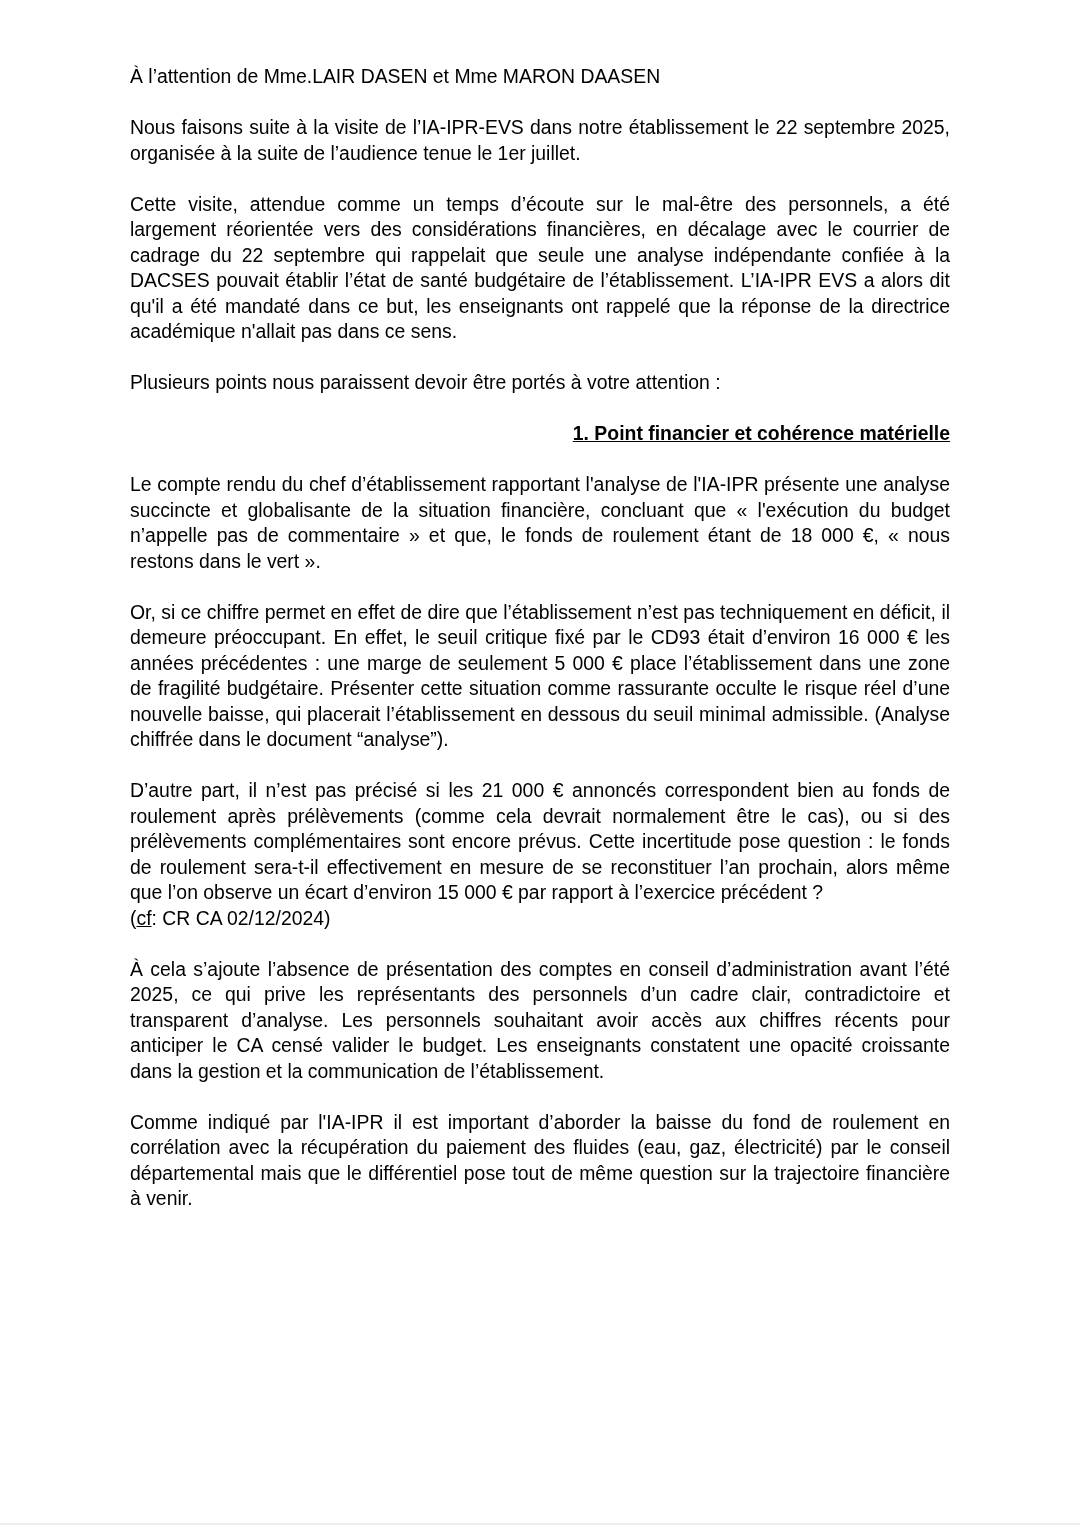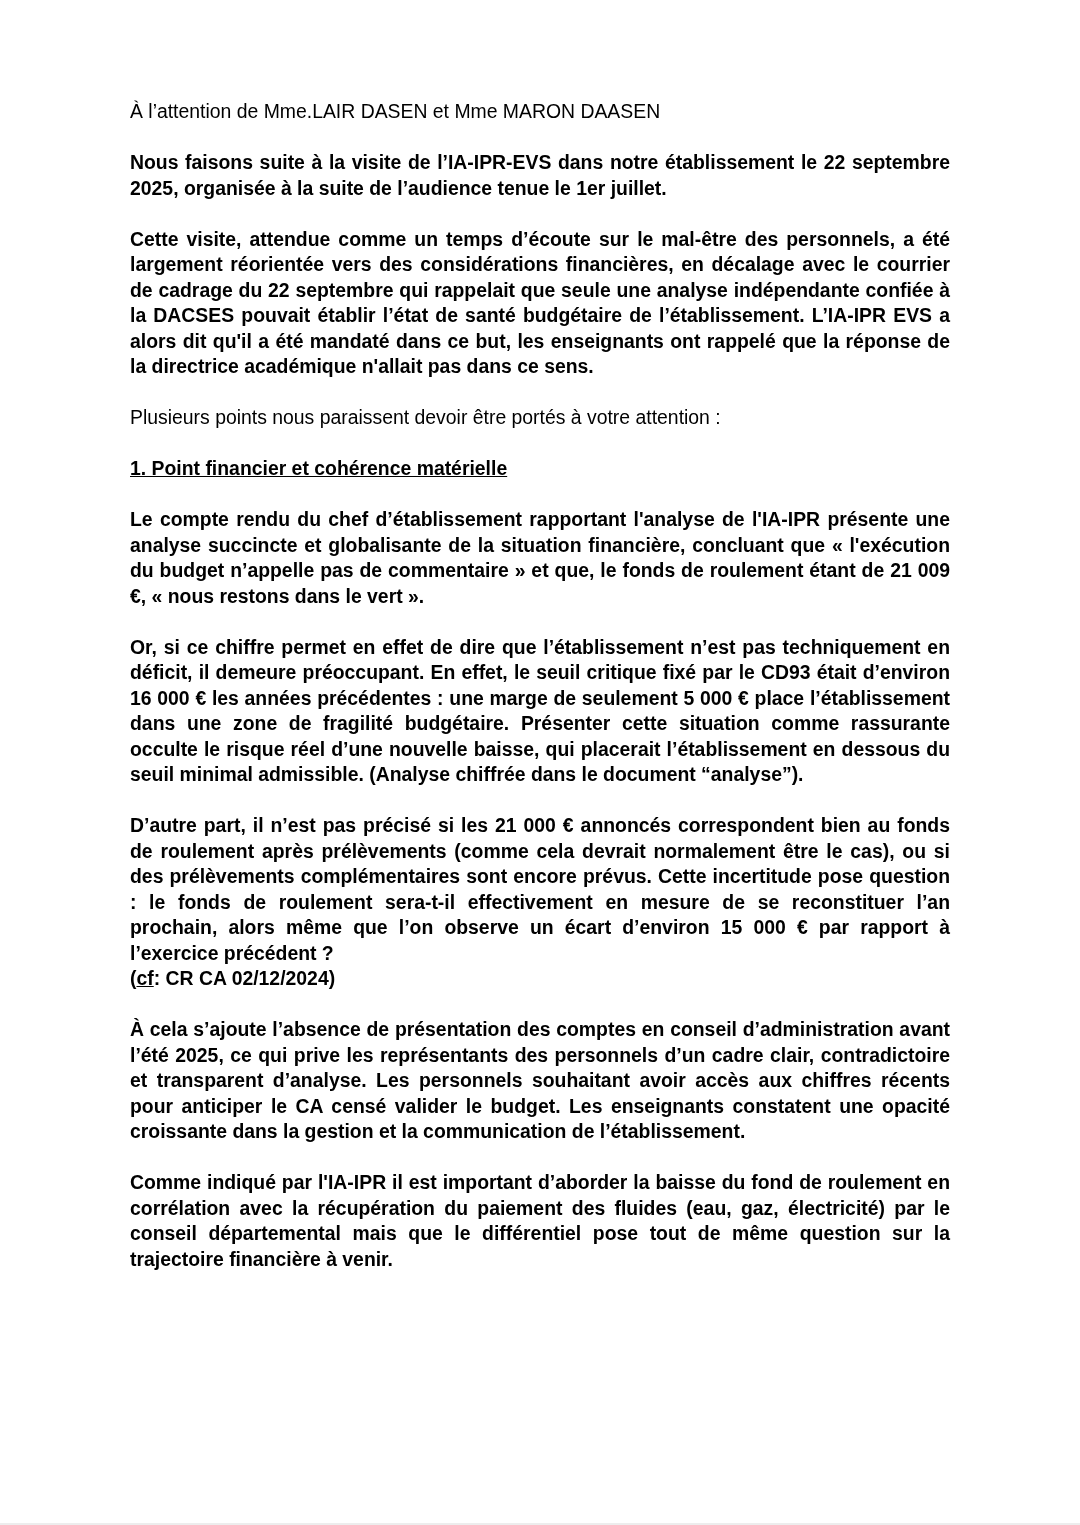--- a/index.html
+++ b/index.html
@@ -2,55 +2,56 @@
 <html lang="fr"><head>
 <meta charset="utf-8">
 <style>
   * { margin: 0; padding: 0; box-sizing: border-box; }
   html, body { background: #ffffff; }
   .page {
     position: relative;
     width: 1080px;
     height: 1525px;
     background: #ffffff;
-    padding: 99px 130px 0 130px;
+    padding: 64px 130px 0 130px;
     font-family: "Liberation Sans", "DejaVu Sans", sans-serif;
     font-size: 19.4px;
     line-height: 25.5px;
     color: #000000;
     border-bottom: 2px solid #ededed;
     overflow: hidden;
   }
   .block { margin-bottom: 25.5px; }
-  .para { text-align: justify; font-weight: bold; }
+  .para { text-align: justify; }
   .heading {
     font-weight: bold;
     text-decoration: underline;
     font-size: 19.4px;
     line-height: 25.5px;
+    text-align: right;
   }
   .u { text-decoration: underline; }
 </style>
 </head>
 <body>
 
 <div class="page">
 
   <p class="block">À l’attention de Mme.LAIR DASEN et Mme MARON DAASEN</p>
 
 
   <p class="block para">Nous faisons suite à la visite de l’IA-IPR-EVS dans notre établissement le 22 septembre 2025, organisée à la suite de l’audience tenue le 1er juillet.</p>
 
   <p class="block para">Cette visite, attendue comme un temps d’écoute sur le mal-être des personnels, a été largement réorientée vers des considérations financières, en décalage avec le courrier de cadrage du 22 septembre qui rappelait que seule une analyse indépendante confiée à la DACSES pouvait établir l’état de santé budgétaire de l’établissement. L’IA-IPR EVS a alors dit qu'il a été mandaté dans ce but, les enseignants ont rappelé que la réponse de la directrice académique n'allait pas dans ce sens.</p>
 
   <p class="block">Plusieurs points nous paraissent devoir être portés à votre attention :</p>
 
   <h2 class="block heading">1. Point financier et cohérence matérielle</h2>
 
-  <p class="block para">Le compte rendu du chef d’établissement rapportant l'analyse de l'IA-IPR présente une analyse succincte et globalisante de la situation financière, concluant que « l'exécution du budget n’appelle pas de commentaire » et que, le fonds de roulement étant de 21 009 €, « nous restons dans le vert ».</p>
+  <p class="block para">Le compte rendu du chef d’établissement rapportant l'analyse de l'IA-IPR présente une analyse succincte et globalisante de la situation financière, concluant que « l'exécution du budget n’appelle pas de commentaire » et que, le fonds de roulement étant de 18 000 €, « nous restons dans le vert ».</p>
 
   <p class="block para">Or, si ce chiffre permet en effet de dire que l’établissement n’est pas techniquement en déficit, il demeure préoccupant. En effet, le seuil critique fixé par le CD93 était d’environ 16 000 € les années précédentes : une marge de seulement 5 000 € place l’établissement dans une zone de fragilité budgétaire. Présenter cette situation comme rassurante occulte le risque réel d’une nouvelle baisse, qui placerait l’établissement en dessous du seuil minimal admissible. (Analyse chiffrée dans le document “analyse”).</p>
 
   <p class="block para">
     <span>D’autre part, il n’est pas précisé si les 21 000 € annoncés correspondent bien au fonds de roulement après prélèvements (comme cela devrait normalement être le cas), ou si des prélèvements complémentaires sont encore prévus. Cette incertitude pose question : le fonds de roulement sera-t-il effectivement en mesure de se reconstituer l’an prochain, alors même que l’on observe un écart d’environ 15 000 € par rapport à l’exercice précédent ?</span><br>
     <span><span>(</span><span class="u">cf</span><span>: CR CA 02/12/2024)</span></span>
   </p>
 
   <p class="block para">À cela s’ajoute l’absence de présentation des comptes en conseil d’administration avant l’été 2025, ce qui prive les représentants des personnels d’un cadre clair, contradictoire et transparent d’analyse. Les personnels souhaitant avoir accès aux chiffres récents pour anticiper le CA censé valider le budget. Les enseignants constatent une opacité croissante dans la gestion et la communication de l’établissement.</p>
 

